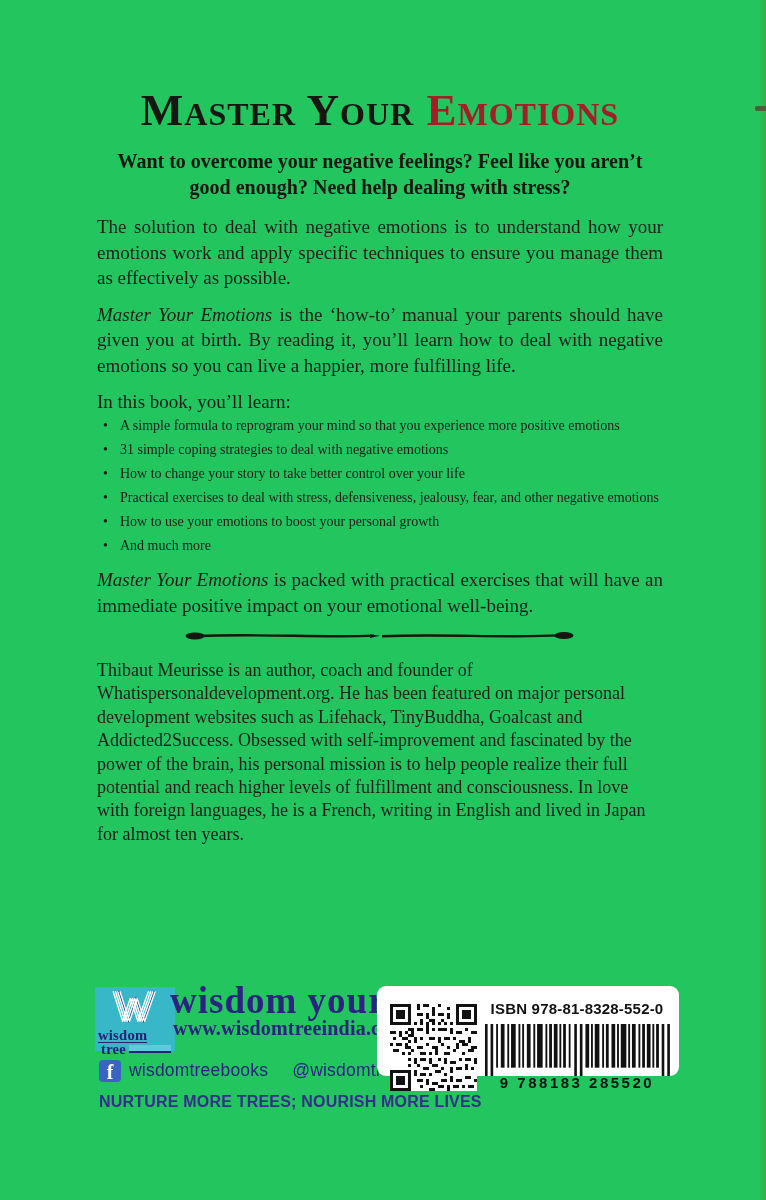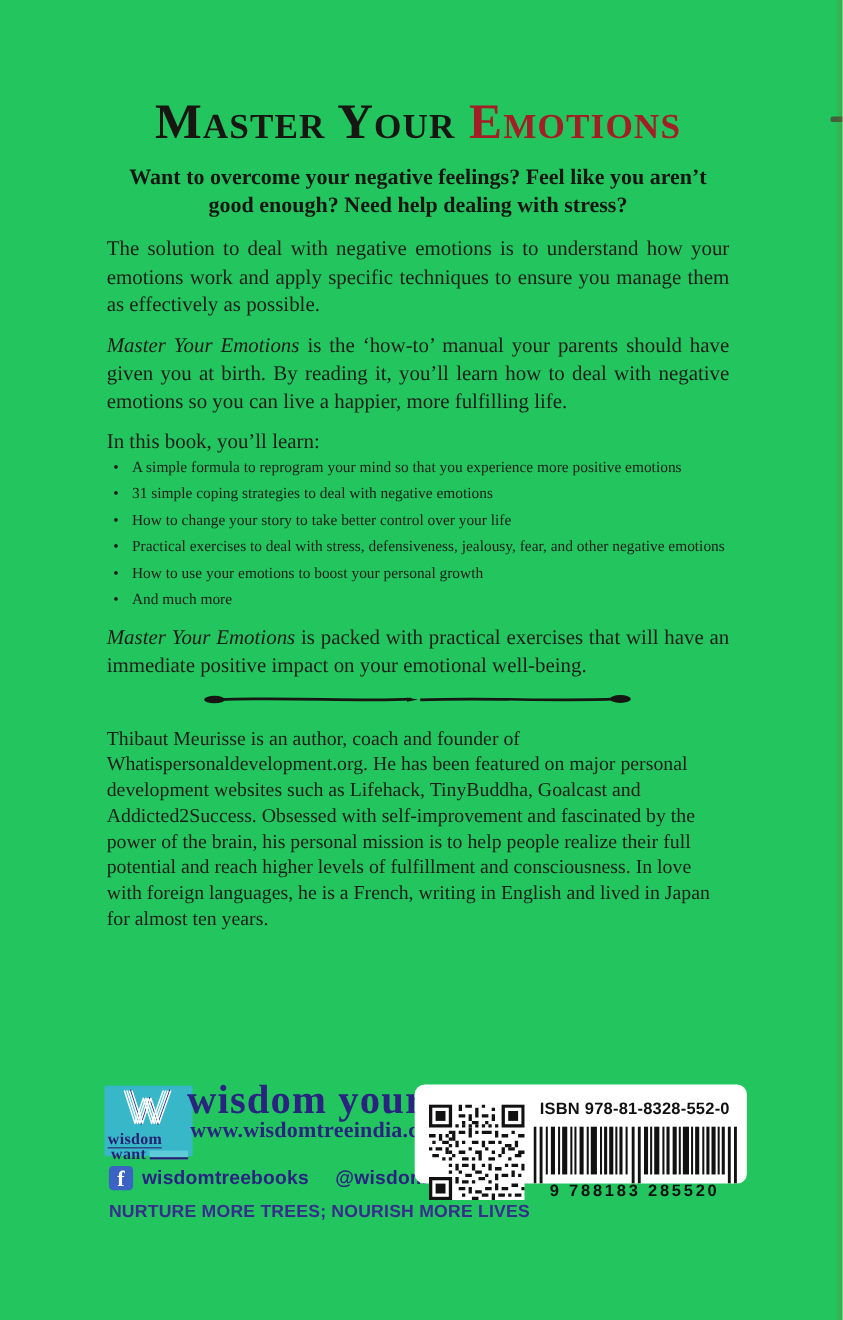--- a/index.html
+++ b/index.html
@@ -62,21 +62,21 @@
   }
   .social{
     position:absolute; left:99px; top:1059px; display:flex; align-items:center;
     font-family:"Liberation Sans", sans-serif;
   }
   .fb{
     width:22px; height:22px; background:#3b63c4; border-radius:4px; color:#fff;
     font-family:"Liberation Serif", serif; font-weight:700; font-size:20px;
     display:flex; align-items:flex-end; justify-content:center; line-height:19px;
   }
-  .handle{ color:#2a2480; font-weight:700; font-size:17.5px; letter-spacing:.2px; }
+  .handle{ color:#2a2480; font-weight:400; font-size:17.5px; letter-spacing:.2px; }
   .handle.fb-h{ margin:0 24px 0 8px; }
   .handle.tw-h{ margin-right:4px; }
   .tagline{
     position:absolute; left:99px; top:1093px;
     font-family:"Liberation Sans", sans-serif; font-weight:700; font-size:16px;
     color:#362d8c; letter-spacing:.2px;
   }
   .barcode-box{
     position:absolute; left:377px; top:986px; width:302px; height:90px;
     background:#fff; border-radius:9px;
@@ -145,21 +145,21 @@
           <path d="M7 3 L17 34 L25 10 L33 34 L44 3"></path>
           <path d="M9.4 3 L19.4 34 L27.4 10 L35.4 34 L46.4 3"></path>
           <path d="M11.8 3 L21.8 34 L29.8 10 L37.8 34 L48.8 3"></path>
           <path d="M14.2 3 L24.2 34 L32.2 10 L40.2 34 L51.2 3"></path>
         </g>
       </g>
     </svg>
     <div class="logo-words">
       <span class="w1">wisdom</span>
       <div class="logo-tree-row">
-        <span>want</span>
+        <span>tree</span>
         <div class="bar"></div>
       </div>
     </div>
   </div>
 
   <div class="wordmark">wisdom your</div>
   <div class="website">www.wisdomtreeindia.com</div>
 
   <div class="social">
     <div class="fb">

